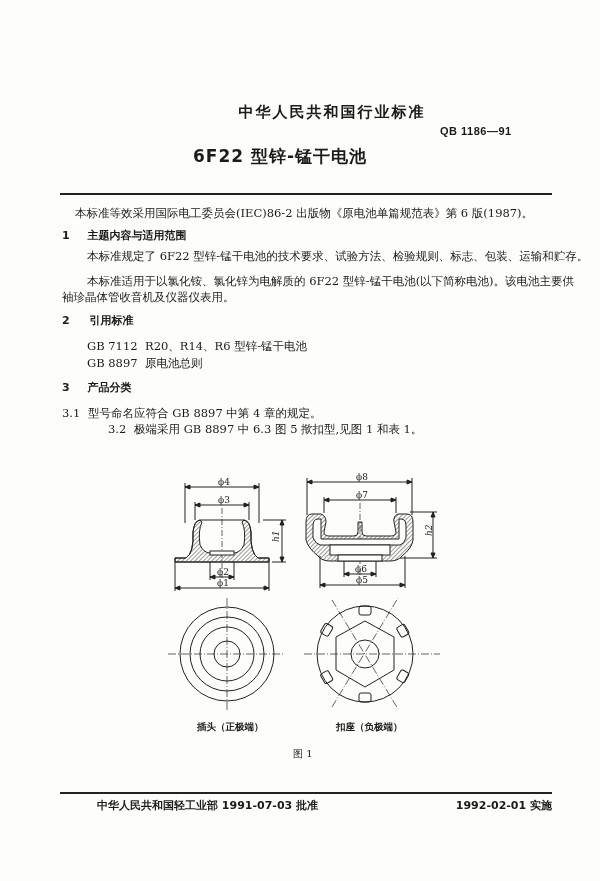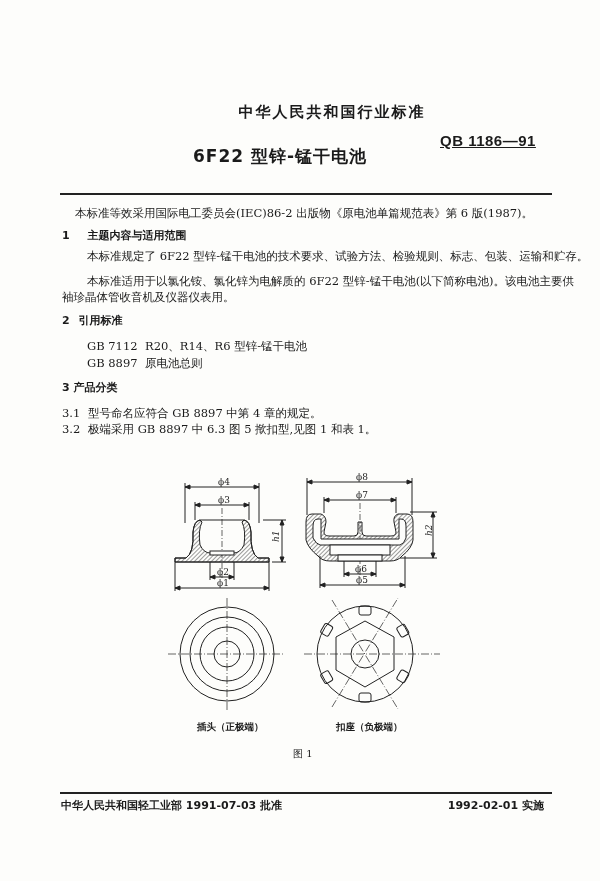--- a/index.html
+++ b/index.html
@@ -2,27 +2,27 @@
 <html><head>
 <meta charset="utf-8">
 <style>
   html, body { margin:0; padding:0; }
   body {
     width:600px; height:881px; background:#fdfdfb; position:relative; overflow:hidden;
     font-family: "DejaVu Serif", "Liberation Serif", serif; color:#1b1b1b;
   }
   .abs { position:absolute; }
   .hdr-org { left:0; width:600px; top:103px; text-align:center; font-family:"DejaVu Sans", sans-serif; font-weight:bold; font-size:15px; letter-spacing:2px;padding-left:32px; }
-  .std-no { left:440px; top:132px; font-family:"Liberation Sans", sans-serif; font-size:15px; font-weight:bold; letter-spacing:0.5px;text-decoration:underline; }
+  .std-no { left:440px; top:125px; font-family:"Liberation Sans", sans-serif; font-size:11px; font-weight:bold; letter-spacing:0.5px; }
   .title { left:0; width:600px; top:145px; text-align:center; font-family:"DejaVu Sans", sans-serif; font-weight:bold; font-size:17px; letter-spacing:1px; padding-left:-20px; }
   .rule-top { left:60px; width:492px; top:193px; height:2px; background:#222; }
   .rule-bot { left:60px; width:492px; top:792px; height:1.5px; background:#222; }
   .p { font-size:11.5px; line-height:16px; white-space:nowrap; }
   .h { font-family:"DejaVu Sans", sans-serif; font-weight:bold; font-size:11px; }
-  .foot { font-family:"DejaVu Sans", sans-serif; font-weight:bold; font-size:11px; top:798px; }
+  .foot { font-family:"DejaVu Sans", sans-serif; font-weight:bold; font-size:11px; top:798px;margin-left:36px; }
   svg text { font-family:"DejaVu Serif", serif; }
 </style>
 </head>
 <body>
 
 <div class="abs hdr-org">中华人民共和国行业标准</div>
 <div class="abs std-no">QB 1186—91</div>
 <div class="abs title" style="left:-20px;">6F22 型锌-锰干电池</div>
 <div class="abs rule-top"></div>
 
@@ -31,38 +31,38 @@
 <div class="abs h" style="left:62px; top:228px;">
   <span>1</span>
   <span style="margin-left:14px;">主题内容与适用范围</span>
 </div>
 <div class="abs p" style="left:87px; top:248px;">本标准规定了 6F22 型锌-锰干电池的技术要求、试验方法、检验规则、标志、包装、运输和贮存。</div>
 <div class="abs p" style="left:87px; top:273px;">本标准适用于以氯化铵、氯化锌为电解质的 6F22 型锌-锰干电池(以下简称电池)。该电池主要供</div>
 <div class="abs p" style="left:62px; top:289px;">袖珍晶体管收音机及仪器仪表用。</div>
 
 <div class="abs h" style="left:62px; top:313px;">
   <span>2</span>
-  <span style="margin-left:5px;">引用标准</span>
+  <span style="margin-left:16px;">引用标准</span>
 </div>
 <div class="abs p" style="left:87px; top:338px;">
   <span style="display:inline-block; width:58px;">GB 7112</span><span>R20、R14、R6 型锌-锰干电池</span>
 </div>
 <div class="abs p" style="left:87px; top:355px;">
   <span style="display:inline-block; width:58px;">GB 8897</span><span>原电池总则</span>
 </div>
 
 <div class="abs h" style="left:62px; top:380px;">
   <span>3</span>
-  <span style="">产品分类</span>
+  <span style="margin-left:14px;">产品分类</span>
 </div>
 <div class="abs p" style="left:62px; top:405px;">
   <span style="display:inline-block; width:26px;">3.1</span><span>型号命名应符合 GB 8897 中第 4 章的规定。</span>
 </div>
 <div class="abs p" style="left:62px; top:421px;">
-  <span style="display:inline-block; width:26px;">3.2</span><span>极端采用 GB 8897 中 6.3 图 5 揿扣型,见图 1 和表 1。</span>
+  <span style="display:inline-block; width:26px;margin-left:46px;">3.2</span><span>极端采用 GB 8897 中 6.3 图 5 揿扣型,见图 1 和表 1。</span>
 </div>
 
 <svg class="abs" style="left:0; top:0;" width="600" height="881">
   <defs>
     <pattern id="hatch" width="3" height="3" patternUnits="userSpaceOnUse" patternTransform="rotate(45)">
       <line x1="0" y1="0" x2="0" y2="3" stroke="#222" stroke-width="0.9"></line>
     </pattern>
   </defs>
   <g stroke="#222" fill="none" stroke-width="1">
 
@@ -183,13 +183,13 @@
     <text x="428" y="540" font-style="italic" transform="rotate(-90 428 536)">h2</text>
   </g>
 </svg>
 
 <div class="abs" style="left:197px; top:721px; font-family:'DejaVu Sans',sans-serif; font-weight:bold; font-size:9.5px;">插头（正极端）</div>
 <div class="abs" style="left:336px; top:721px; font-family:'DejaVu Sans',sans-serif; font-weight:bold; font-size:9.5px;text-align:center;">扣座（负极端）</div>
 <div class="abs" style="left:293px; top:747px; font-size:10px;">图 1</div>
 
 <div class="abs rule-bot"></div>
 <div class="abs foot" style="left:61px;">中华人民共和国轻工业部 1991-07-03 批准</div>
-<div class="abs foot" style="right:56px;">1992-02-01 实施</div>
+<div class="abs foot" style="right:48px;">1992-02-01 实施</div>
 
 </body></html>

